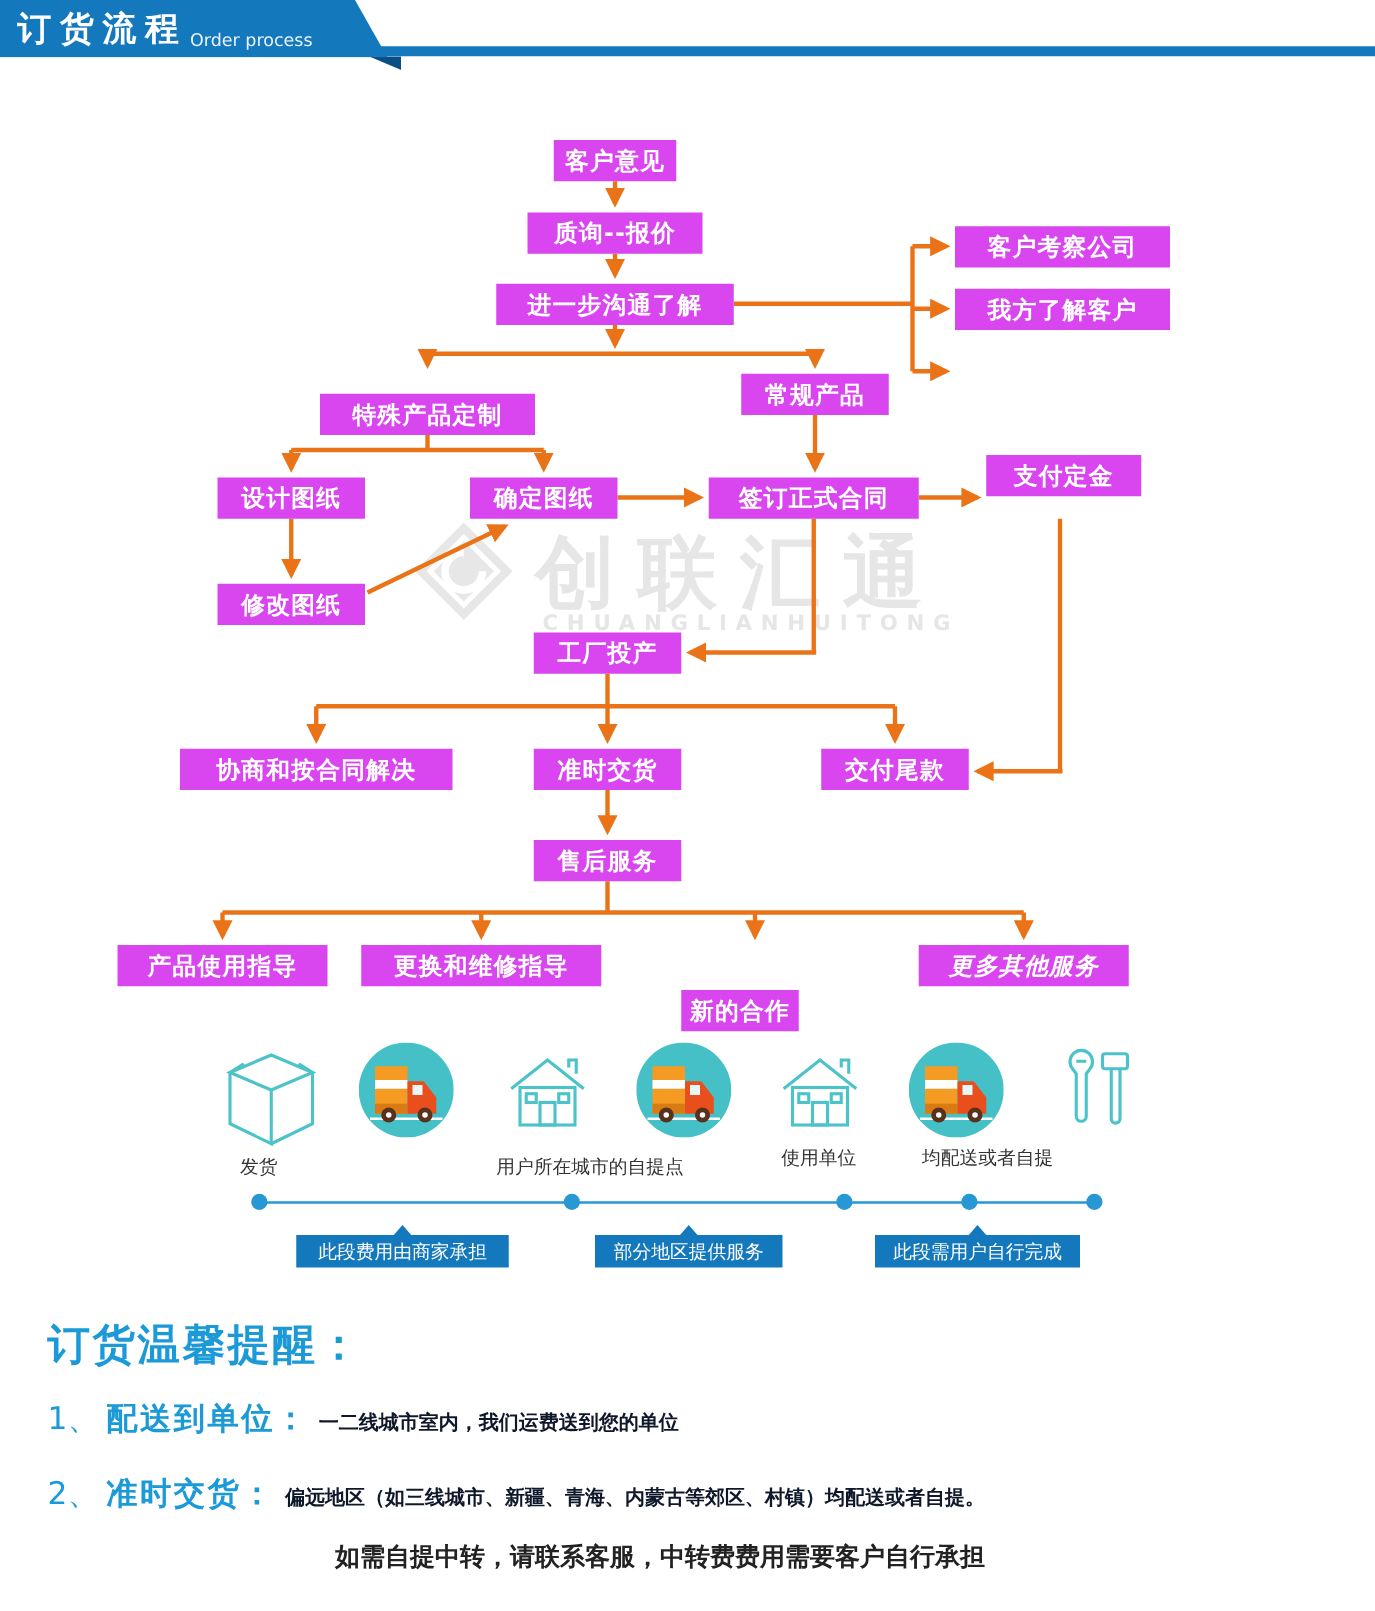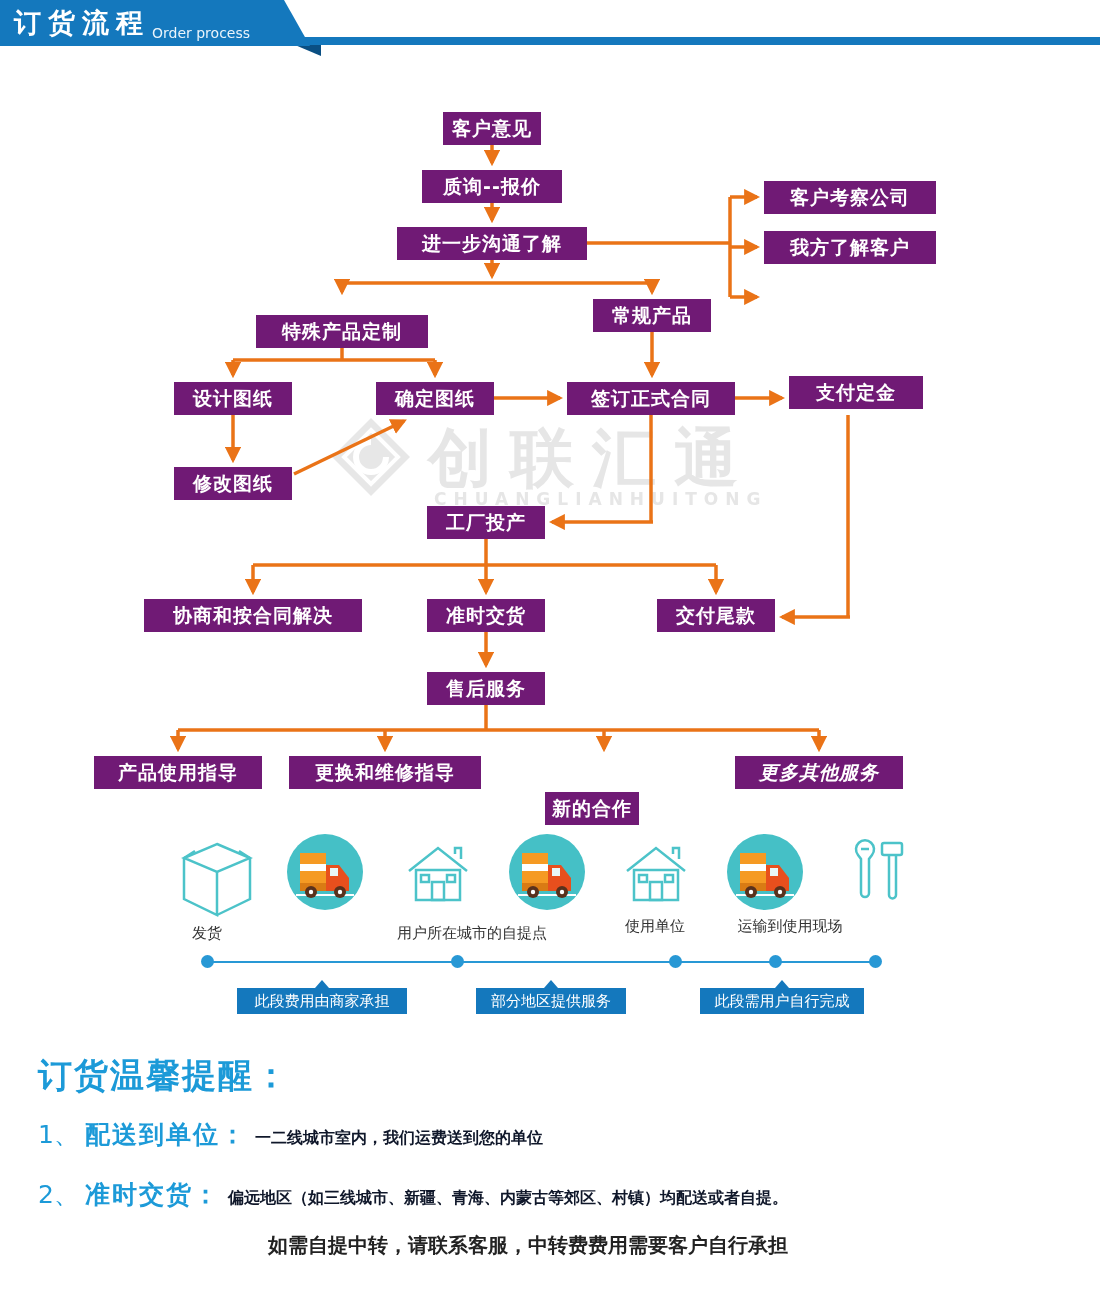--- a/index.html
+++ b/index.html
@@ -17,35 +17,35 @@
 
   
   .wm { position:absolute; left:0; top:0; z-index:0; }
   .wm-logo { position:absolute; left:328px; top:414px; }
   .wm-name { position:absolute; left:428px; top:415px; font-size:64px; font-weight:bold;
              color:#e6e6e6; letter-spacing:18px; white-space:nowrap; }
   .wm-latin { position:absolute; left:434px; top:489px; font-size:17px; font-weight:bold;
               color:#e6e6e6; letter-spacing:7px; white-space:nowrap; }
 
   
-  .fb { position:absolute; z-index:2; background:#701a75; color:#fff; font-size:19px; font-weight:600;
+  .fb { position:absolute; z-index:2; background:#d946ef; color:#fff; font-size:19px; font-weight:600;
         letter-spacing:1px; height:33px; display:flex; align-items:center; justify-content:center;
         white-space:nowrap; }
   .b1 {left:443px; top:112px; width:98px;}
   .b2 {left:422px; top:170px; width:140px;}
   .b3 {left:397px; top:227px; width:190px;}
   .b4 {left:764px; top:181px; width:172px;}
   .b5 {left:764px; top:231px; width:172px;}
   .b6 {left:764px; top:281px; width:172px;}
   .b7 {left:256px; top:299px; width:172px;margin-top:16px;}
   .b8 {left:593px; top:299px; width:118px;}
   .b9 {left:174px; top:382px; width:118px;}
   .b10{left:376px; top:382px; width:118px;}
   .b11{left:567px; top:382px; width:168px;}
-  .b12{left:789px; top:376px; width:134px;}
+  .b12{left:789px; top:364px; width:124px;}
   .b13{left:174px; top:467px; width:118px;}
   .b14{left:427px; top:506px; width:118px;}
   .b15{left:144px; top:599px; width:218px;}
   .b16{left:427px; top:599px; width:118px;}
   .b17{left:657px; top:599px; width:118px;}
   .b18{left:427px; top:672px; width:118px;}
   .b19{left:94px;  top:756px; width:168px;}
   .b20{left:289px; top:756px; width:192px;}
   .b21{left:545px; top:756px; width:94px;margin-top:36px;}
   .b22{left:735px; top:756px; width:168px;font-style:italic;}
@@ -245,21 +245,21 @@
   <svg class="ic" style="left:848px; top:835px;" width="60" height="72" viewBox="0 0 60 72" fill="none" stroke="#4cc3c9" stroke-width="2.5">
     <path d="M10 20 a9 9 0 1 1 14 0 l-3 4 v34 a4 4 0 0 1 -8 0 v-34 z"></path>
     <path d="M13 14 h8"></path>
     <rect x="34" y="8" width="20" height="12" rx="2"></rect>
     <path d="M41 20 v40 a3.5 3.5 0 0 0 7 0 v-40"></path>
   </svg>
 
   <div class="station-label sl1">发货</div>
   <div class="station-label sl2">用户所在城市的自提点</div>
   <div class="station-label sl3">使用单位</div>
-  <div class="station-label sl4">运输到使用现场</div>
+  <div class="station-label sl4">均配送或者自提</div>
 
   <div class="tl-line"></div>
   <div class="tl-dot d1"></div>
   <div class="tl-dot d2"></div>
   <div class="tl-dot d3"></div>
   <div class="tl-dot d4"></div>
   <div class="tl-dot d5"></div>
 
   <div class="tag tg1">此段费用由商家承担</div>
   <div class="tag tg2">部分地区提供服务</div>

